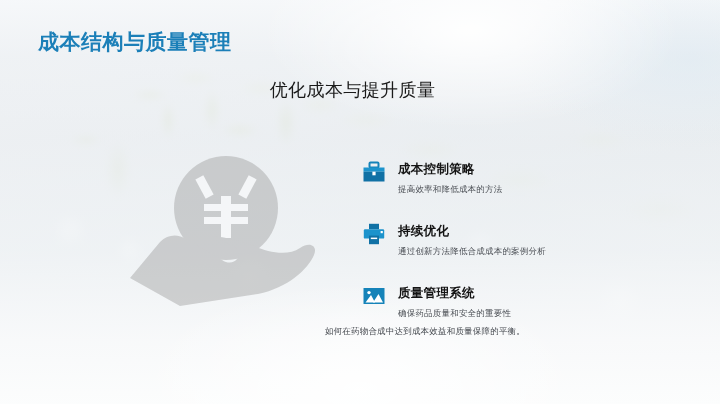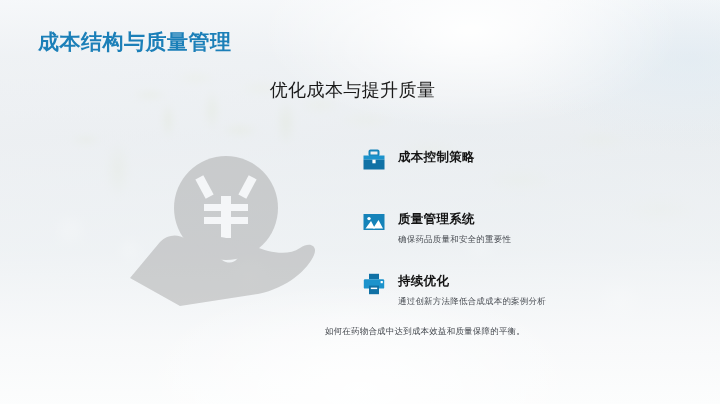--- a/index.html
+++ b/index.html
@@ -106,21 +106,21 @@
     font-size: 18px;
     font-weight: normal;
     color: #1a1a1a;
     letter-spacing: 0.4px;
   }
 
   
   .feature-list {
     position: absolute;
     left: 362px;
-    top: 147px;
+    top: 159px;
     width: 330px;
   }
   .feature-item {
     position: relative;
     display: flex;
     align-items: flex-start;
     margin-bottom: 22px;
     min-height: 40px;
   }
   .feature-icon {
@@ -195,51 +195,52 @@
       <span class="feature-icon">
         <svg viewBox="0 0 24 24" width="24" height="24" aria-hidden="true">
           <rect x="7.5" y="2.5" width="9" height="5" rx="1" fill="none" stroke="#1583b9" stroke-width="2"></rect>
           <rect x="1.5" y="7.5" width="21" height="4.2" fill="#1c93cc"></rect>
           <rect x="1.5" y="11.7" width="21" height="9.8" fill="#1071a5"></rect>
           <rect x="10.4" y="11.7" width="3.2" height="3.6" fill="#ffffff"></rect>
         </svg>
       </span>
       <span class="feature-text">
         <span class="feature-title">成本控制策略</span>
-      </span>
-    </div>
-
-    <div class="feature-item">
-      <span class="feature-icon">
-        <svg viewBox="0 0 24 24" width="24" height="24" aria-hidden="true">
-          <rect x="1.5" y="4" width="21" height="16" fill="#1583b9"></rect>
-          <circle cx="7" cy="8.6" r="1.7" fill="#ffffff"></circle>
-          <path d="M3.5 18.5 L9 11 L13 18.5 Z" fill="#ffffff"></path>
-          <path d="M11 18.5 L16.5 10 L21 18.5 Z" fill="#ffffff"></path>
-        </svg>
-      </span>
-      <span class="feature-text">
-        <span class="feature-title">质量管理系统</span>
-        <span class="feature-desc" style="display:block;">确保药品质量和安全的重要性</span>
+        <span class="feature-desc" style="display:block;">提高效率和降低成本的方法</span>
       </span>
     </div>
 
     <div class="feature-item">
       <span class="feature-icon">
         <svg viewBox="0 0 24 24" width="24" height="24" aria-hidden="true">
           <rect x="7" y="1.8" width="10" height="5.4" fill="#1071a5"></rect>
           <rect x="1.8" y="7.2" width="20.4" height="9.4" rx="1.2" fill="#1c93cc"></rect>
           <rect x="18.6" y="9" width="2.2" height="2.2" fill="#ffffff"></rect>
           <rect x="7" y="13.6" width="10" height="8.6" fill="#1071a5"></rect>
           <rect x="8.8" y="15.6" width="6.4" height="1.5" fill="#ffffff"></rect>
         </svg>
       </span>
       <span class="feature-text">
         <span class="feature-title">持续优化</span>
         <span class="feature-desc" style="display:block;">通过创新方法降低合成成本的案例分析</span>
       </span>
     </div>
 
+    <div class="feature-item">
+      <span class="feature-icon">
+        <svg viewBox="0 0 24 24" width="24" height="24" aria-hidden="true">
+          <rect x="1.5" y="4" width="21" height="16" fill="#1583b9"></rect>
+          <circle cx="7" cy="8.6" r="1.7" fill="#ffffff"></circle>
+          <path d="M3.5 18.5 L9 11 L13 18.5 Z" fill="#ffffff"></path>
+          <path d="M11 18.5 L16.5 10 L21 18.5 Z" fill="#ffffff"></path>
+        </svg>
+      </span>
+      <span class="feature-text">
+        <span class="feature-title">质量管理系统</span>
+        <span class="feature-desc" style="display:block;">确保药品质量和安全的重要性</span>
+      </span>
+    </div>
+
   </div>
 
   <div class="footer-note">如何在药物合成中达到成本效益和质量保障的平衡。</div>
 
 </div>
 
 </body></html>

